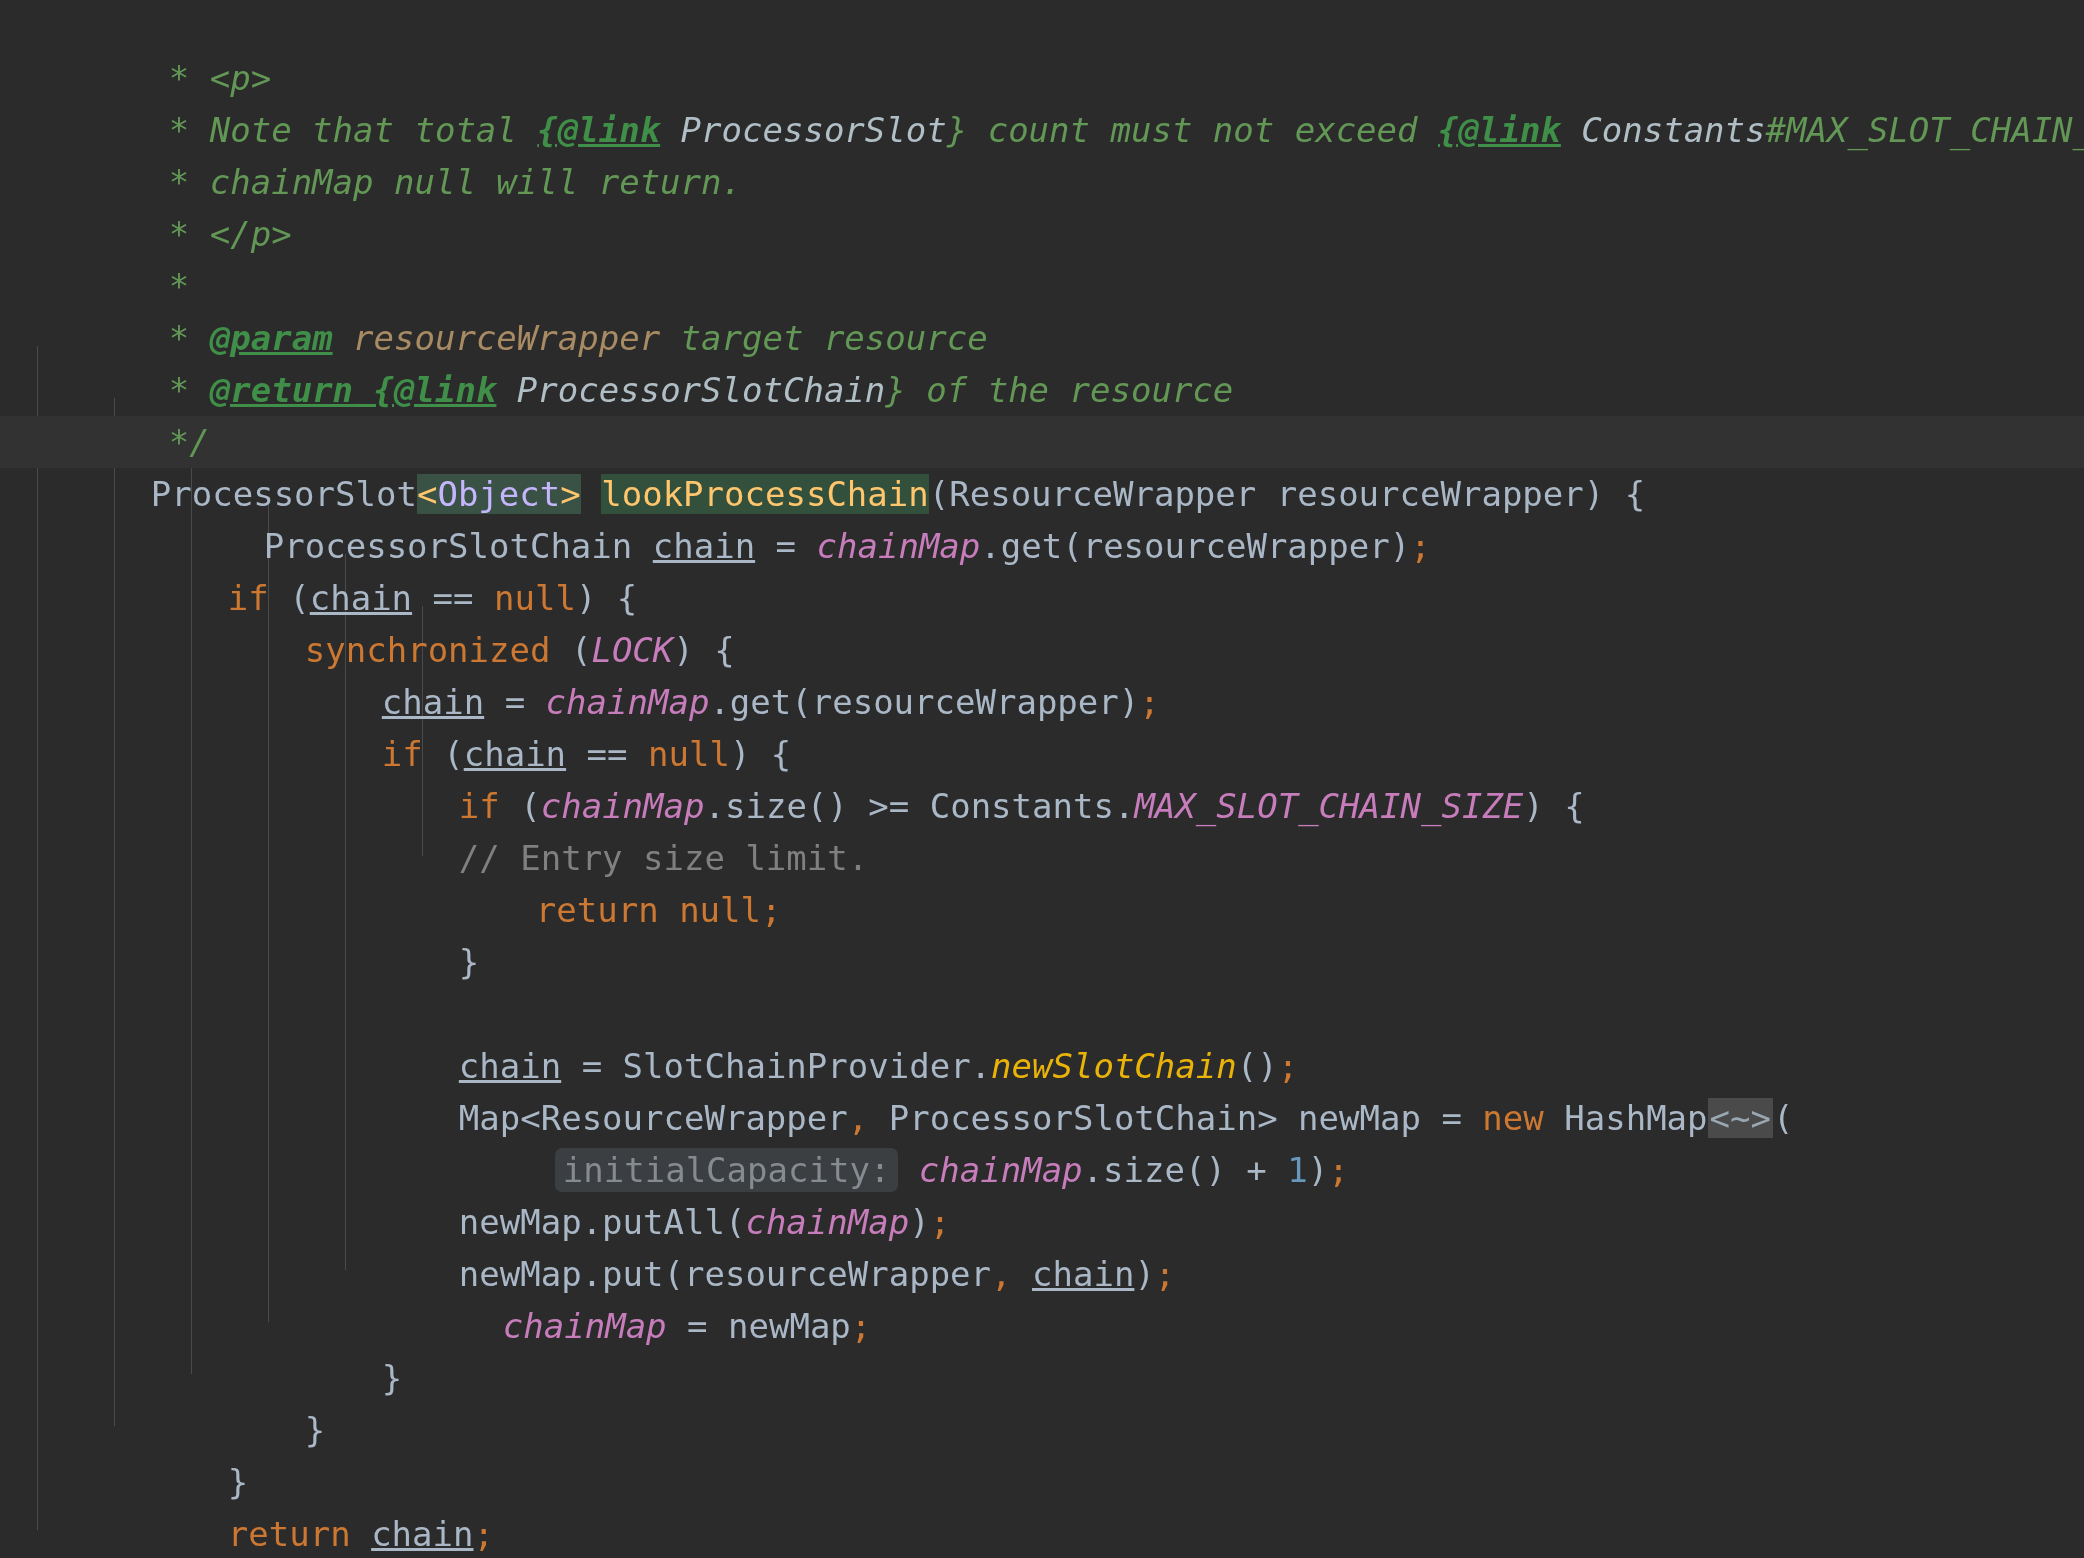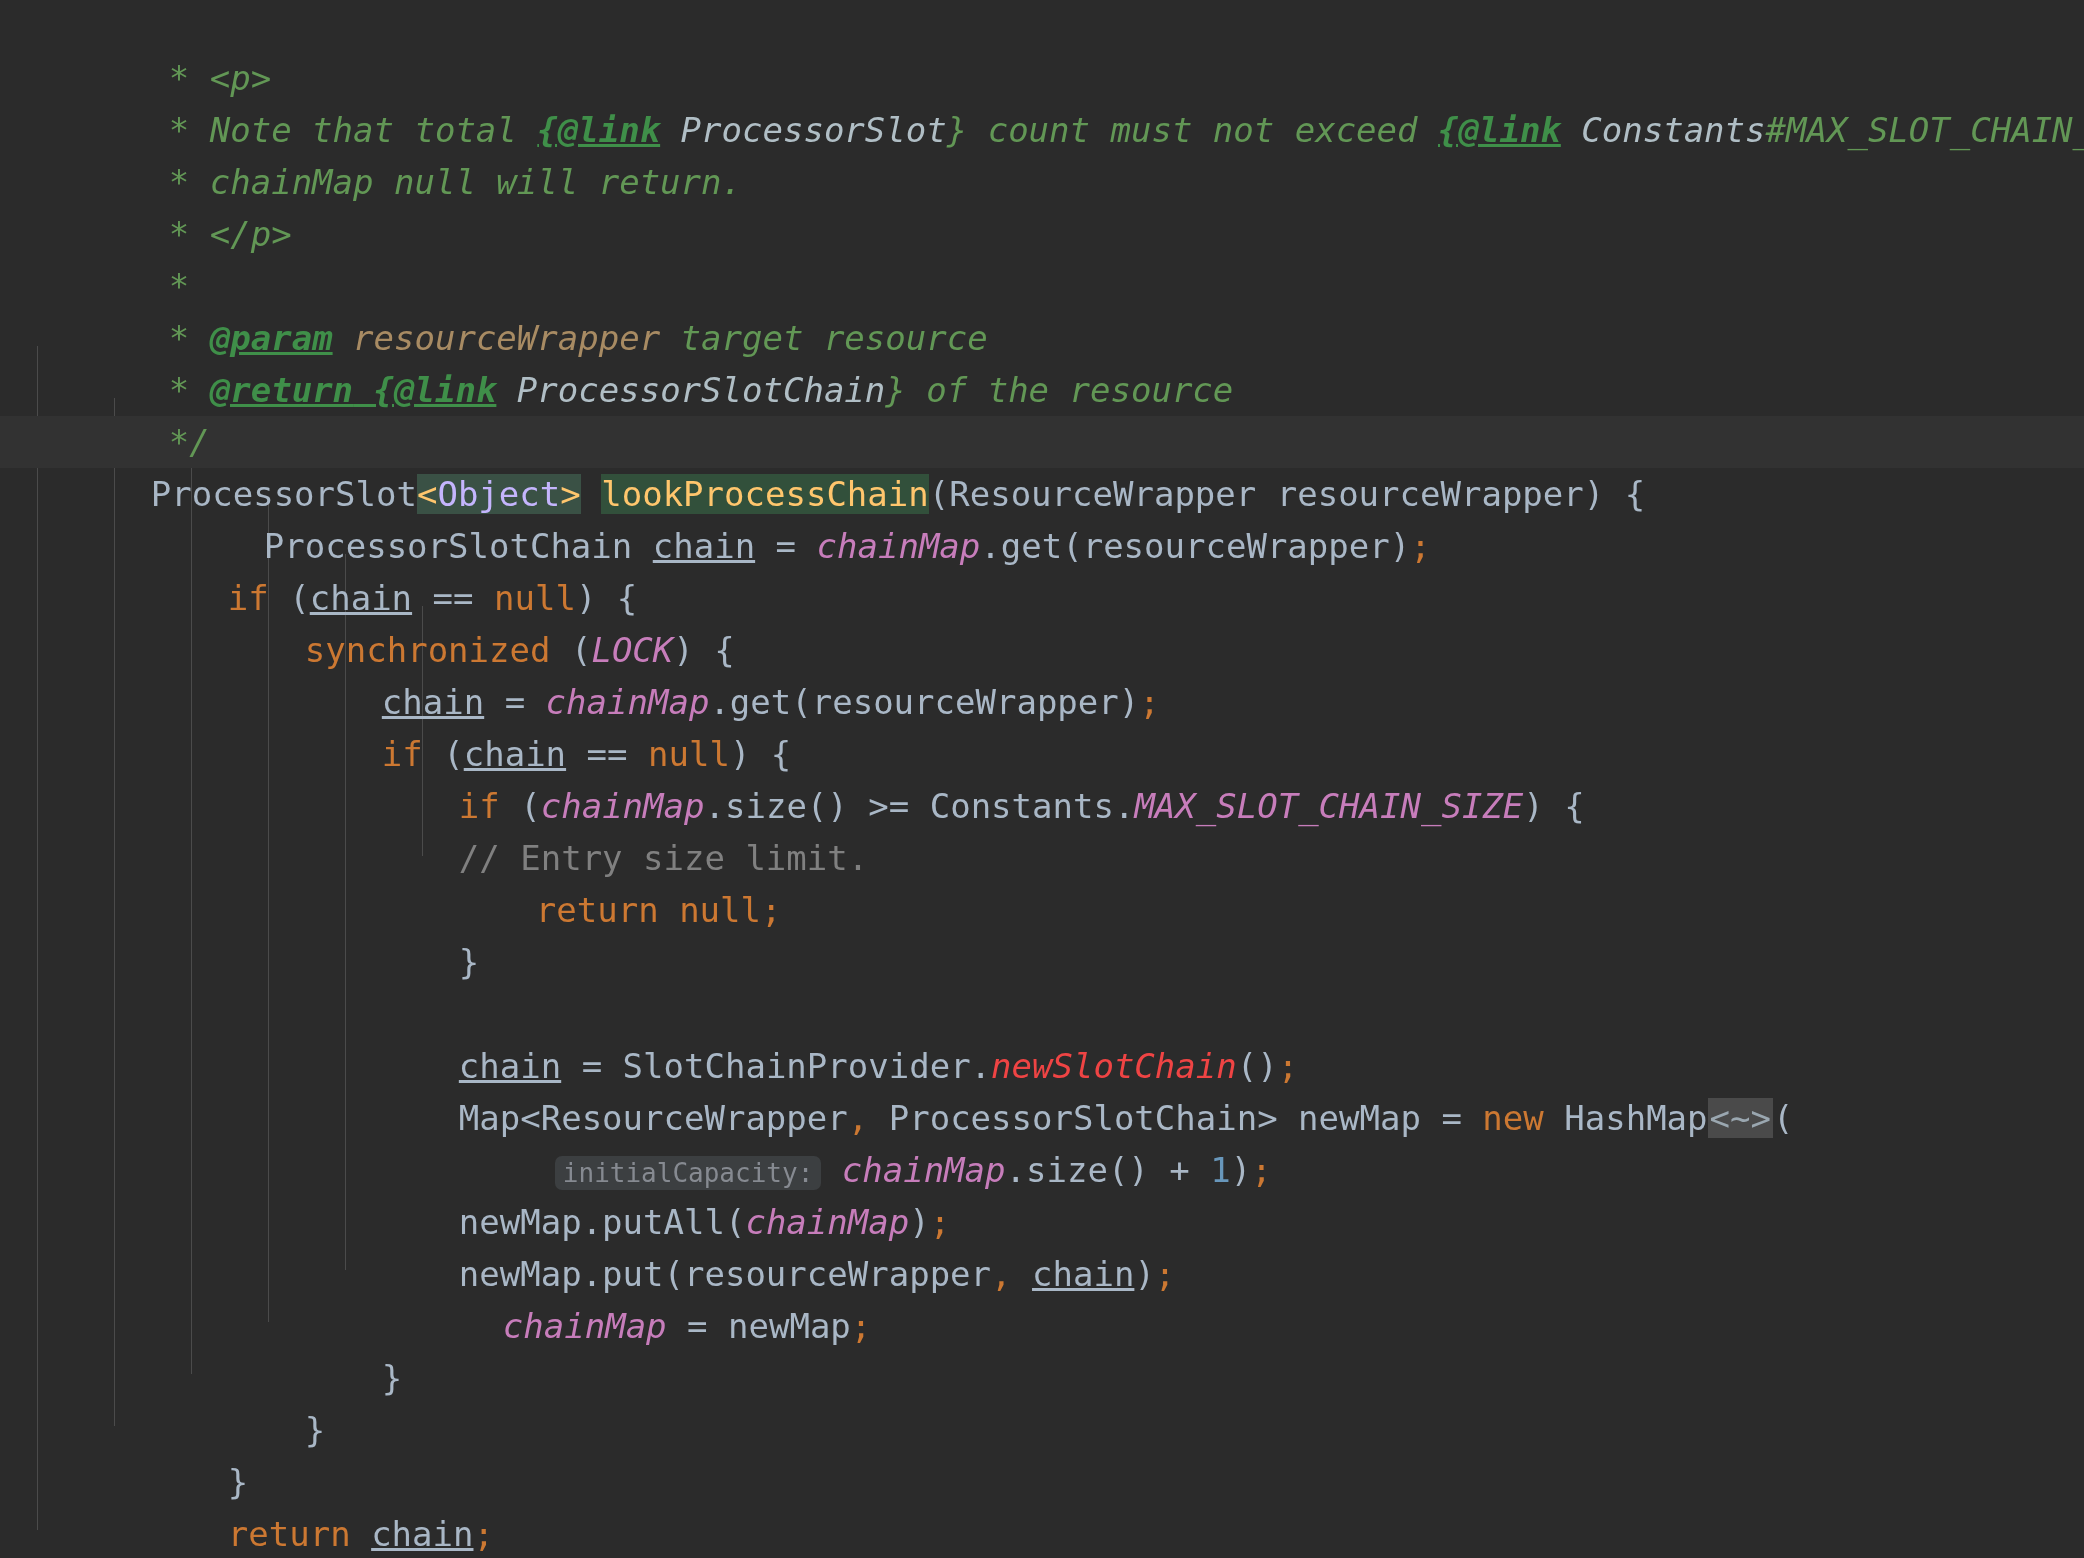--- a/index.html
+++ b/index.html
@@ -54,21 +54,21 @@
   .jdoc-link { color: #3f8f49; font-style: italic; font-weight: bold; text-decoration: underline; }
   .jdoc-type { color: #b0bec5; font-style: italic; }
   .jdoc-param{ color: #a88b63; font-style: italic; }
   .jdoc-brace{ color: #629755; font-style: italic; }
 
   .kw        { color: #cc7832; }
   .num       { color: #6897bb; }
   .punc      { color: #cc7832; }
   .plain     { color: #a9b7c6; }
   .field     { color: #c77dbb; font-style: italic; }
-  .static-m  { color: #ef4444; font-style: italic; }
+  .static-m  { color: #eab308; font-style: italic; }
   .localvar  { color: #a9b7c6; text-decoration: underline; }
   .comment   { color: #808080; }
   .paren     { color: #a9b7c6; }
 
   
   .decl-name {
     color: #ffc66d;
     background: #32503b;
   }
   .generic-hl {
@@ -79,21 +79,21 @@
     background: #3a5145;
     color: #ffc66d;
   }
 
   
   .inlay {
     color: #868a91;
     background: #3c3f41;
     border-radius: 7px;
     padding: 2px 8px;
-    font-size: 26px;
+    font-size: 34px;
     font-style: normal;
   }
   
   .diamond {
     background: #4a4a4a;
     color: #9aa7b0;
     padding: 0 2px;
   }
 </style>
 </head>

